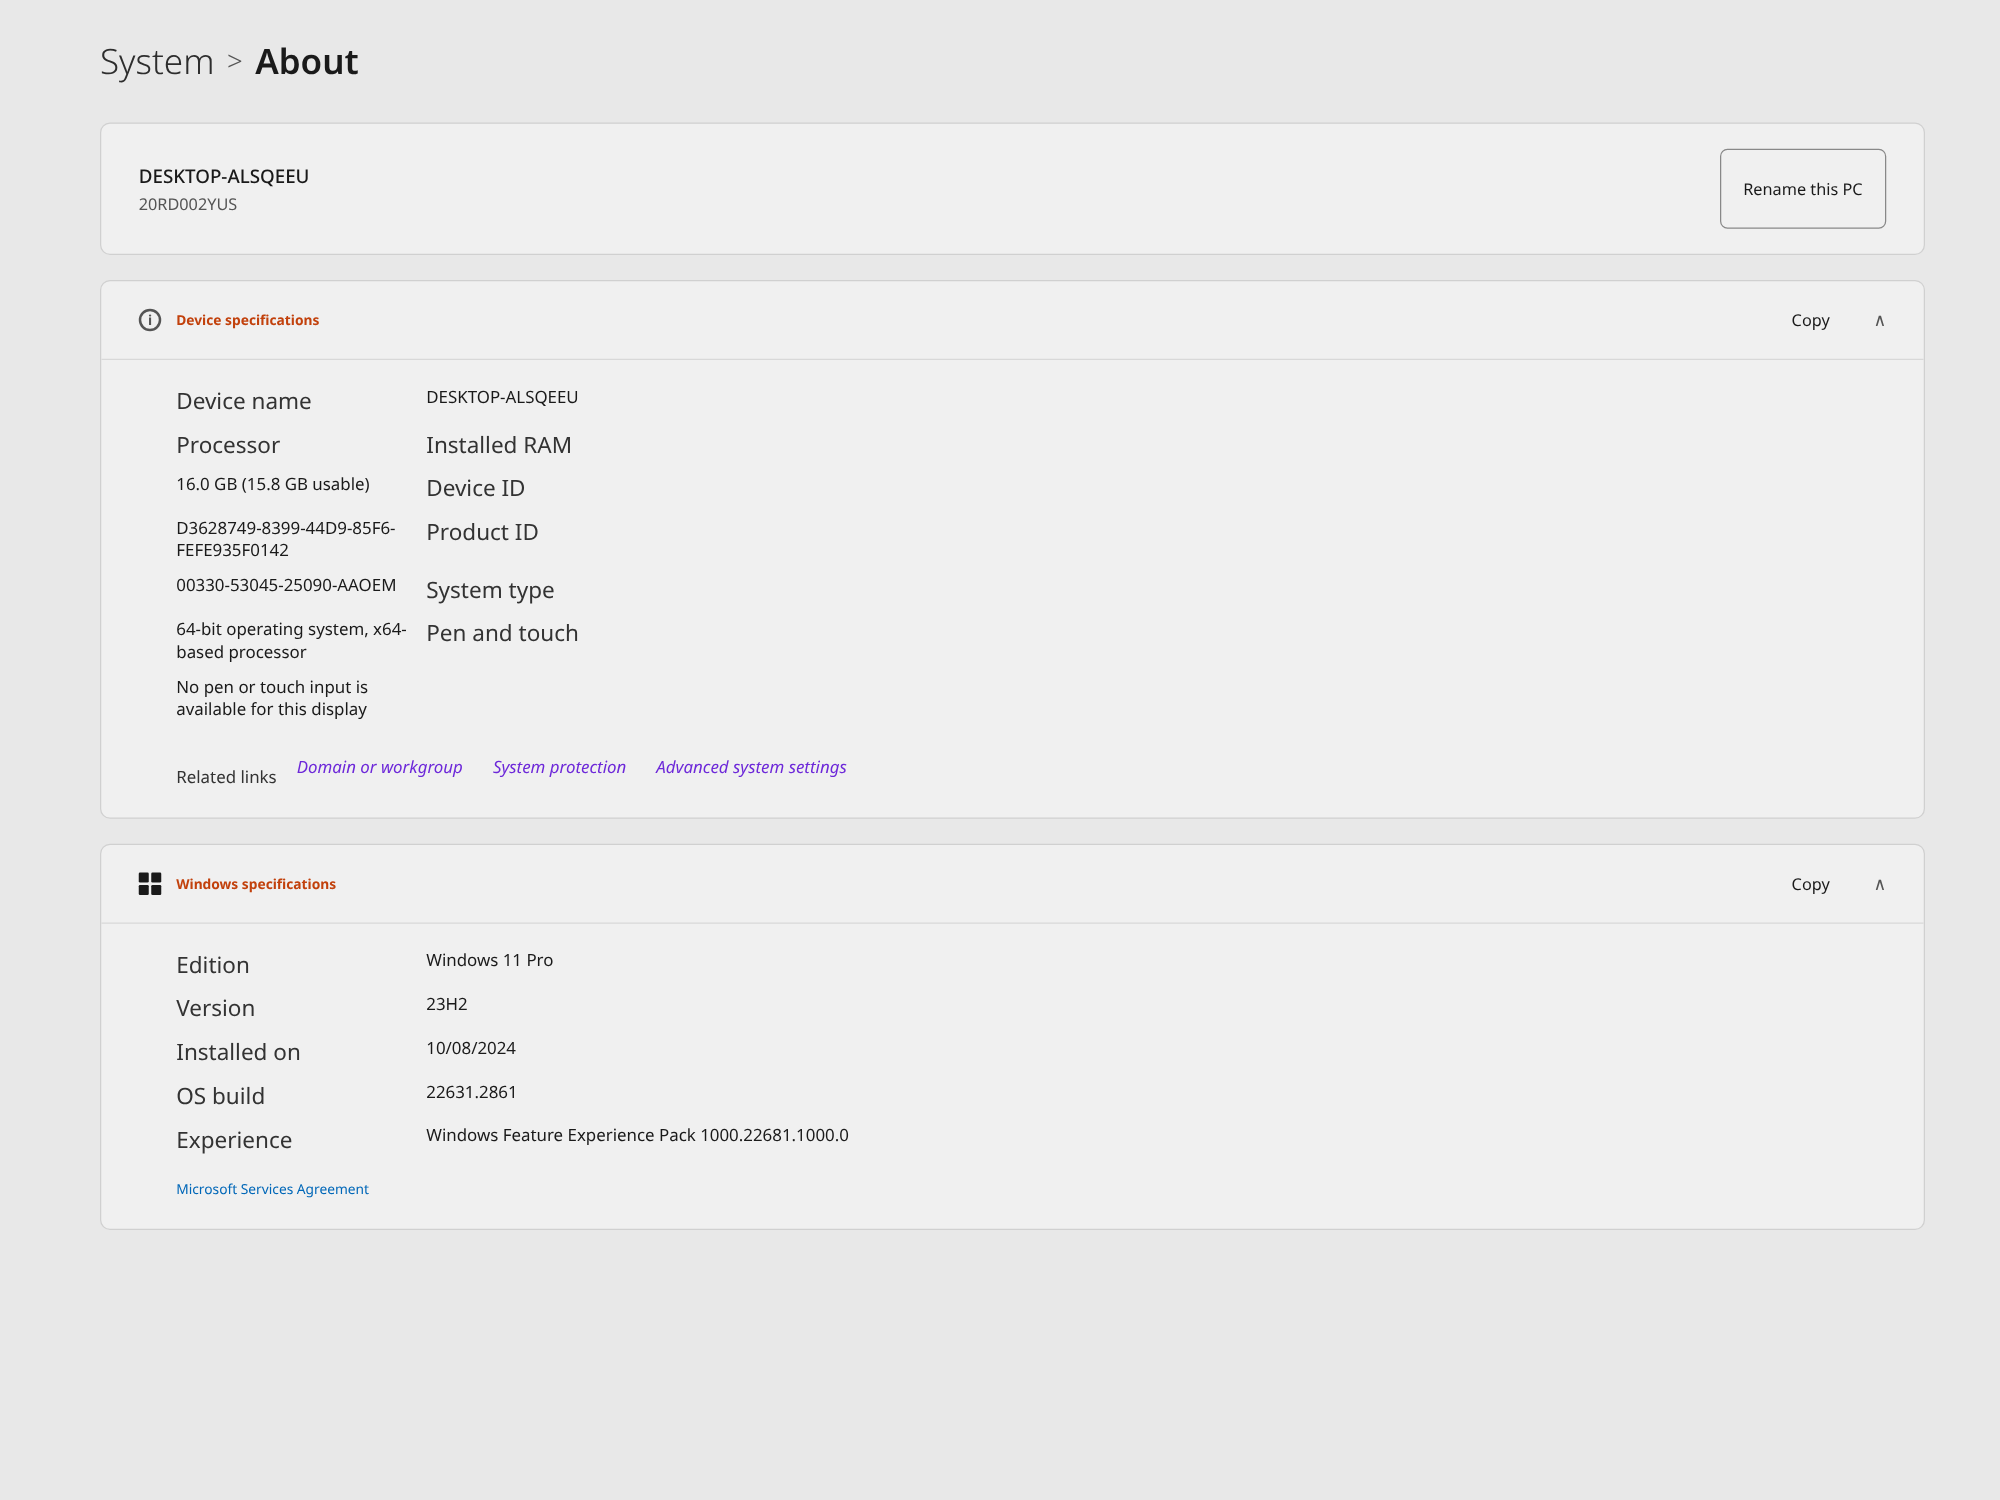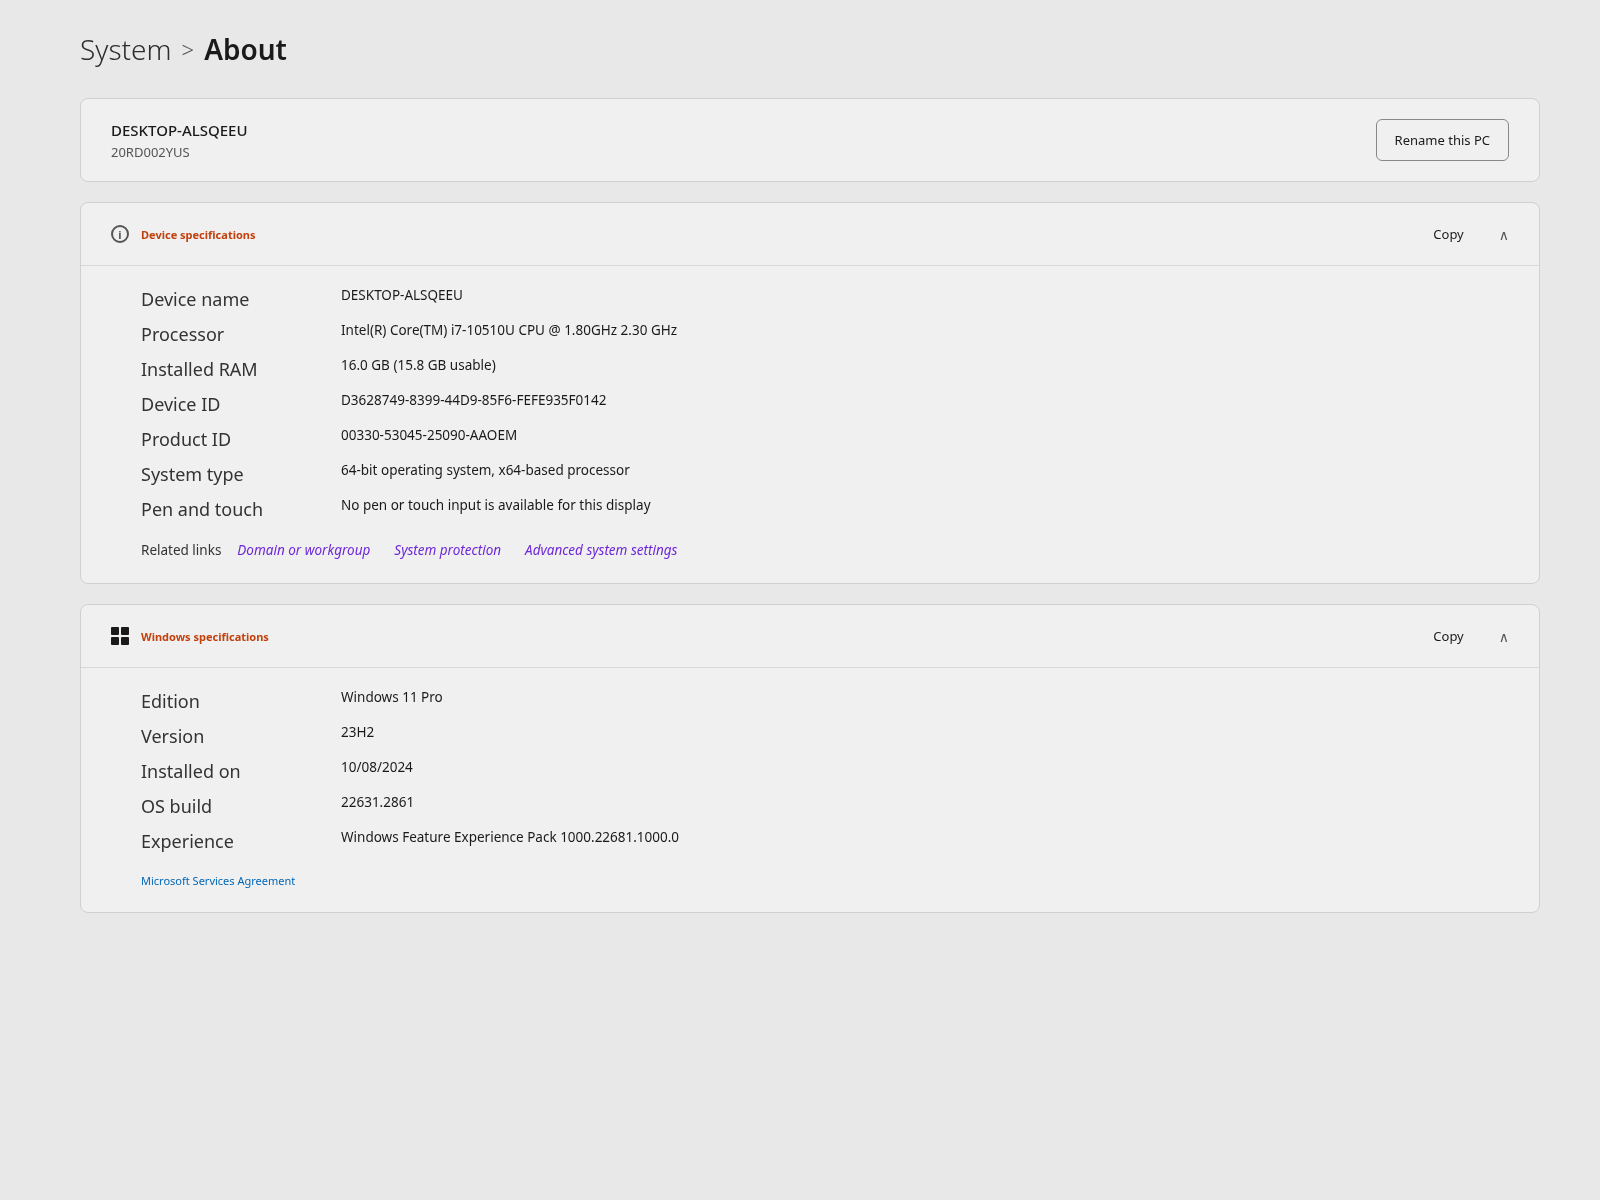--- a/index.html
+++ b/index.html
@@ -73,21 +73,21 @@
 
     .device-model {
       font-size: 13px;
       color: #555;
       margin-top: 3px;
     }
 
     .rename-button {
       border: 1.5px solid #888;
       background: transparent;
-      padding: 11px 18px;
+      padding: 22px 18px;
       border-radius: 6px;
       font-size: 13px;
       cursor: pointer;
       color: #1a1a1a;
       font-family: 'Segoe UI', system-ui, sans-serif;
       white-space: nowrap;
     }
 
     .section-card {
       background: #f0f0f0;
@@ -195,20 +195,21 @@
       align-items: center;
       gap: 0;
       flex-wrap: wrap;
       margin-top: 10px;
     }
 
     .related-links-label {
       font-size: 13.5px;
       color: #333;
       margin-right: 16px;
+      margin-top: 16px;
     }
 
     .related-link {
       font-size: 13.5px;
       color: #6d28d9;
       text-decoration: none;
       cursor: pointer;
       margin-right: 24px;
       font-style: italic;
     }
@@ -253,21 +254,20 @@
         <button class="copy-button">Copy</button>
         <span class="chevron">∧</span>
       </div>
     </div>
 
     <div class="section-body">
       <div class="spec-table" id="device-specs-table">
       <span class="spec-label">Device name</span>
           <span class="spec-value">DESKTOP-ALSQEEU</span>
           <span class="spec-label">Processor</span>
-          <span class="spec-value">Intel(R) Core(TM) i7-10510U CPU @ 1.80GHz   2.30 GHz</span>
           <span class="spec-label">Installed RAM</span>
           <span class="spec-value">16.0 GB (15.8 GB usable)</span>
           <span class="spec-label">Device ID</span>
           <span class="spec-value">D3628749-8399-44D9-85F6-FEFE935F0142</span>
           <span class="spec-label">Product ID</span>
           <span class="spec-value">00330-53045-25090-AAOEM</span>
           <span class="spec-label">System type</span>
           <span class="spec-value">64-bit operating system, x64-based processor</span>
           <span class="spec-label">Pen and touch</span>
           <span class="spec-value">No pen or touch input is available for this display</span>

